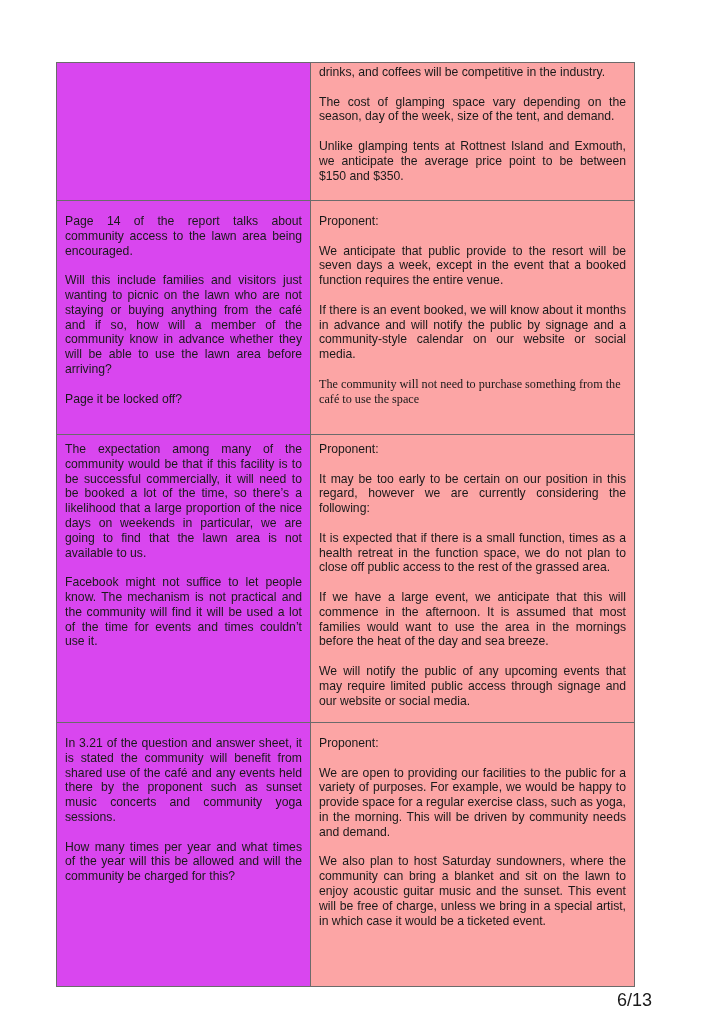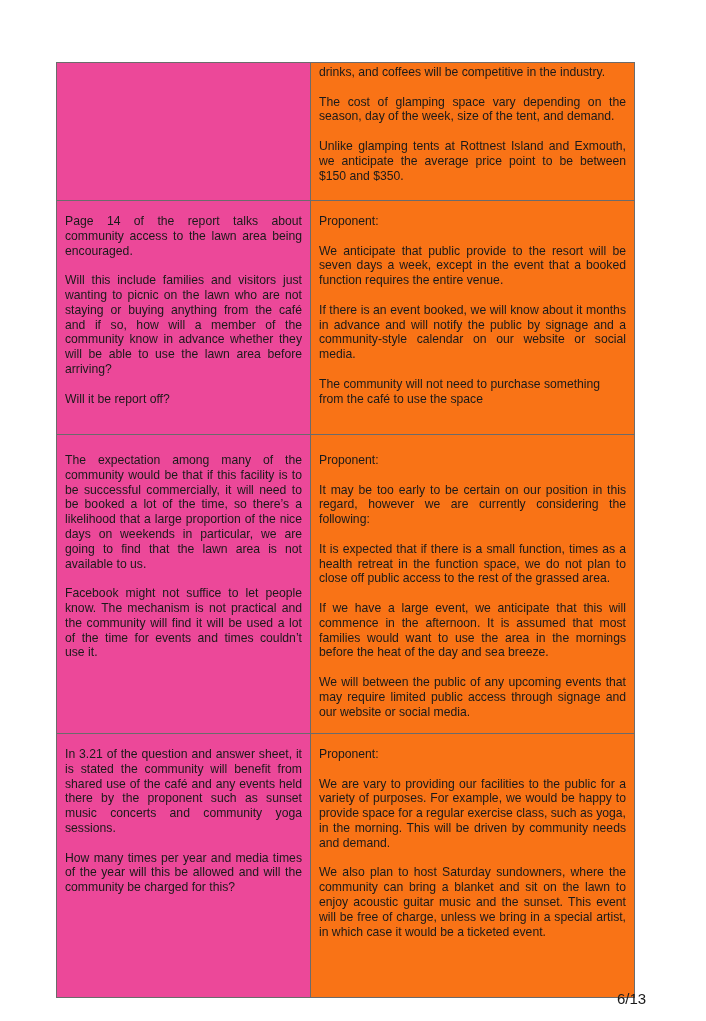--- a/index.html
+++ b/index.html
@@ -1,77 +1,77 @@
 <!DOCTYPE html>
 <html><head>
 <meta charset="utf-8">
 <style>
   html, body { margin:0; padding:0; background:#ffffff; }
   body { width:706px; height:1021px; position:relative; overflow:hidden;
          font-family:"Liberation Sans", sans-serif; color:#1a1a1a; }
   .tbl { position:absolute; left:56px; top:62px; width:579px; border-collapse:collapse; table-layout:fixed; }
   .tbl td { border:1.5px solid #6b6b6b; vertical-align:top; padding:0 8px; font-size:12.2px; line-height:14.8px; }
-  .tbl td.q { background:#ec4899; width:237px; }
-  .tbl td.a { background:#f97316; }
+  .tbl td.q { background:#d946ef; width:237px; }
+  .tbl td.a { background:#fca5a5; }
   .tbl td.q p, .tbl td.a p { margin:0 0 14.8px 0; text-align:justify; }
   .tbl td.q p:last-child, .tbl td.a p:last-child { margin-bottom:0; }
-  .tbl td p.left { text-align:left; }
+  .tbl td p.left { text-align:left;font-family:Liberation Serif, serif; }
   .tbl tr.r1 td { height:135px; padding-top:2px; }
   .tbl tr.r2 td { height:220px; padding-top:13px; }
-  .tbl tr.r3 td { height:280px; padding-top:18px; }
+  .tbl tr.r3 td { height:280px; padding-top:7px; }
   .tbl tr.r4 td { height:250px; padding-top:13px;margin-left:20px; }
   .tbl .lbl { font-weight:normal; }
-  .pagenum { position:absolute; left:617px; top:990px; font-size:15px; }
+  .pagenum { position:absolute; left:617px; top:990px; font-size:18px; }
 </style>
 </head>
 <body>
 
 <table class="tbl">
   <tbody>
       <tr class="r1">
     <td class="q"></td>
     <td class="a">
       <p>drinks, and coffees will be competitive in the industry.</p>
       <p>The cost of glamping space vary depending on the season, day of the week, size of the tent, and demand.</p>
       <p>Unlike glamping tents at Rottnest Island and Exmouth, we anticipate the average price point to be between $150 and $350.</p>
     </td>
   </tr>
   <tr class="r2">
     <td class="q">
       <p>Page 14 of the report talks about community access to the lawn area being encouraged.</p>
       <p>Will this include families and visitors just wanting to picnic on the lawn who are not staying or buying anything from the café and if so, how will a member of the community know in advance whether they will be able to use the lawn area before arriving?</p>
-      <p>Will it be report off?</p>
+      <p>Page it be locked off?</p>
     </td>
     <td class="a">
       <p><span class="lbl">Proponent</span>:</p>
       <p>We anticipate that public provide to the resort will be seven days a week, except in the event that a booked function requires the entire venue.</p>
       <p>If there is an event booked, we will know about it months in advance and will notify the public by signage and a community-style calendar on our website or social media.</p>
       <p class="left">The community will not need to purchase something from the café to use the space</p>
     </td>
   </tr>
   <tr class="r3">
     <td class="q">
       <p>The expectation among many of the community would be that if this facility is to be successful commercially, it will need to be booked a lot of the time, so there’s a likelihood that a large proportion of the nice days on weekends in particular, we are going to find that the lawn area is not available to us.</p>
       <p>Facebook might not suffice to let people know. The mechanism is not practical and the community will find it will be used a lot of the time for events and times couldn’t use it.</p>
     </td>
     <td class="a">
       <p><span class="lbl">Proponent</span>:</p>
       <p>It may be too early to be certain on our position in this regard, however we are currently considering the following:</p>
       <p>It is expected that if there is a small function, times as a health retreat in the function space, we do not plan to close off public access to the rest of the grassed area.</p>
       <p>If we have a large event, we anticipate that this will commence in the afternoon. It is assumed that most families would want to use the area in the mornings before the heat of the day and sea breeze.</p>
-      <p>We will between the public of any upcoming events that may require limited public access through signage and our website or social media.</p>
+      <p>We will notify the public of any upcoming events that may require limited public access through signage and our website or social media.</p>
     </td>
   </tr>
   <tr class="r4">
     <td class="q">
       <p>In 3.21 of the question and answer sheet, it is stated the community will benefit from shared use of the café and any events held there by the proponent such as sunset music concerts and community yoga sessions.</p>
-      <p>How many times per year and media times of the year will this be allowed and will the community be charged for this?</p>
+      <p>How many times per year and what times of the year will this be allowed and will the community be charged for this?</p>
     </td>
     <td class="a">
       <p><span class="lbl">Proponent</span>:</p>
-      <p>We are vary to providing our facilities to the public for a variety of purposes. For example, we would be happy to provide space for a regular exercise class, such as yoga, in the morning. This will be driven by community needs and demand.</p>
+      <p>We are open to providing our facilities to the public for a variety of purposes. For example, we would be happy to provide space for a regular exercise class, such as yoga, in the morning. This will be driven by community needs and demand.</p>
       <p>We also plan to host Saturday sundowners, where the community can bring a blanket and sit on the lawn to enjoy acoustic guitar music and the sunset. This event will be free of charge, unless we bring in a special artist, in which case it would be a ticketed event.</p>
     </td>
   </tr>
 </tbody>
   </table>
 
 <div class="pagenum">6/13</div>
 
 </body></html>

